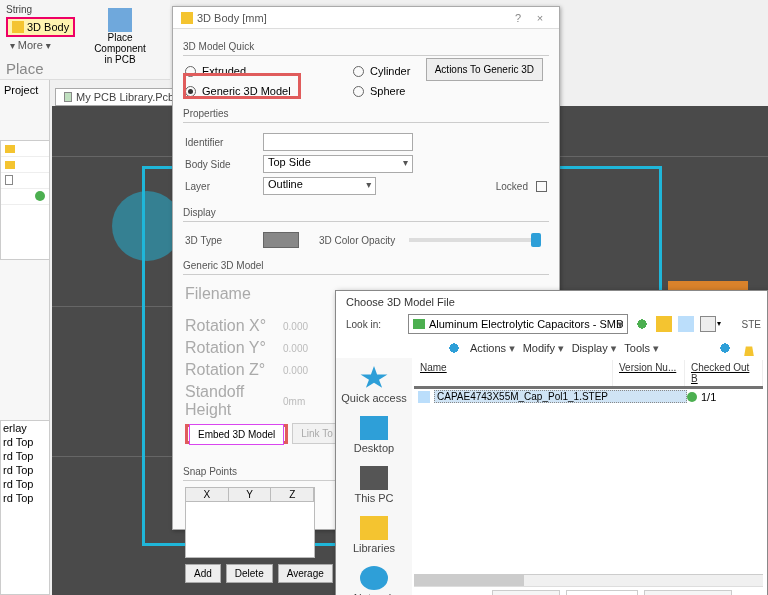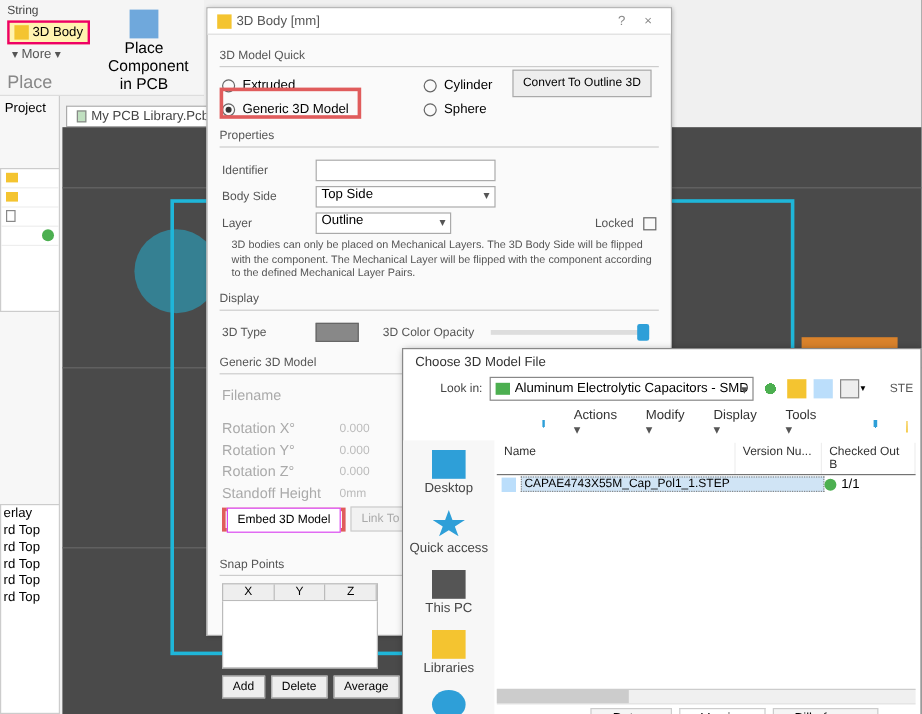--- a/index.html
+++ b/index.html
@@ -5,21 +5,21 @@
   * { box-sizing: border-box; margin: 0; padding: 0; font-family: "Segoe UI", Tahoma, sans-serif; font-size: 11px; }
   body { width: 768px; height: 595px; background: #f0f0f0; overflow: hidden; position: relative; }
 
   
   .ribbon { position: absolute; left: 0; top: 0; width: 170px; height: 80px; background: #f5f5f5; border-bottom: 1px solid #ddd; }
   .ribbon-item { display: inline-block; text-align: center; padding: 4px 6px; vertical-align: top; }
   .ribbon-label { font-size: 10px; color: #444; }
   .btn-3dbody { display: inline-flex; align-items: center; gap: 3px; padding: 2px 4px; border: 2px solid #e06; background: #fff3b0; font-size: 10px; }
   .cube-ico { width: 12px; height: 12px; background: #f4c430; display: inline-block; }
   .place-comp-ico { width: 24px; height: 24px; background: #6fa8dc; display: block; margin: 0 auto; }
-  .place-lbl { font-size: 13px; }
+  .place-lbl { font-size: 10px; }
   .more-btn { font-size: 10px; color: #555; padding: 2px 4px; }
 
   
   .project-panel { position: absolute; left: 0; top: 80px; width: 50px; height: 515px; background: #f7f7f7; border-right: 1px solid #ccc; }
   .project-tree { position: absolute; left: 0; top: 140px; width: 50px; height: 120px; background: #fff; border: 1px solid #ccc; }
   .tree-item { padding: 2px 4px; border-bottom: 1px solid #eee; height: 16px; }
   .folder-ico { width: 10px; height: 8px; background: #f4c430; display: inline-block; }
   .doc-ico { width: 8px; height: 10px; background: #fff; border: 1px solid #888; display: inline-block; }
   .check-ico { width: 10px; height: 10px; border-radius: 50%; background: #4caf50; display: inline-block; }
 
@@ -59,65 +59,65 @@
   .select { border: 1px solid #aaa; background: #fff; height: 18px; padding: 0 4px; flex: 1; font-size: 10px; position: relative; }
   .select::after { content: "▾"; position: absolute; right: 4px; top: 1px; color: #555; }
   .note { font-size: 9px; color: #555; margin: 4px 0 2px 8px; line-height: 1.3; }
   .chk { width: 11px; height: 11px; border: 1px solid #666; display: inline-block; }
 
   .swatch { width: 36px; height: 16px; background: #888; border: 1px solid #666; }
   .slider { flex: 1; height: 4px; background: #ddd; position: relative; margin: 0 6px; }
   .slider-thumb { position: absolute; right: 0; top: -5px; width: 10px; height: 14px; background: #2e9fd8; border-radius: 2px; }
 
   .ro-val { color: #bbb; font-size: 10px; }
-  .ro-lbl { color: #aaa; font-size: 12px; width: 90px; }
+  .ro-lbl { color: #aaa; font-size: 16px; width: 90px; }
   .embed-box { border: 3px solid #e05c5c; display: inline-block; padding: 1px; }
   .btn-embed { background: #fff; border: 1px solid #d946ef; padding: 4px 8px; font-size: 10px; }
   .btn-linkto { background: #f2f2f2; border: 1px solid #ccc; padding: 4px 8px; font-size: 10px; color: #aaa; }
   .link-note { font-size: 9px; color: #aaa; margin-left: 4px; }
 
   .snap-grid { width: 130px; }
   .snap-hdr { display: flex; border: 1px solid #bbb; background: #eee; }
   .snap-hdr div { flex: 1; text-align: center; border-right: 1px solid #bbb; font-size: 10px; padding: 1px 0; }
   .snap-body { height: 56px; border: 1px solid #bbb; border-top: none; background: #fff; }
   .snap-btns { display: flex; gap: 5px; margin-top: 6px; }
   .snap-btn { background: #eee; border: 1px solid #aaa; padding: 3px 8px; font-size: 10px; }
 
   
   .dlg-file { position: absolute; left: 335px; top: 290px; width: 433px; height: 336px; background: #fff; border: 1px solid #888; box-shadow: 2px 2px 6px rgba(0,0,0,0.4); display: flex; flex-direction: column; }
   .file-title { padding: 5px 10px 2px; font-size: 11px; color: #333; }
   .file-lookin { display: flex; align-items: center; gap: 6px; padding: 4px 10px; }
-  .file-lookin .lbl { width: 56px; text-align: right; font-size: 10px; color: #444; }
+  .file-lookin .lbl { width: 56px; font-size: 10px; color: #444; }
   .lookin-select { border: 1px solid #888; height: 20px; flex: 1; max-width: 220px; padding: 0 4px; display: flex; align-items: center; gap: 4px; position: relative; }
   .lookin-select::after { content: "▾"; position: absolute; right: 4px; color: #555; }
   .ico-folder-green { width: 12px; height: 10px; background: #4caf50; display: inline-block; }
   .file-tool-ico { width: 16px; height: 16px; display: inline-block; }
   .ico-back { background: radial-gradient(circle,#4caf50 40%, transparent 41%); }
   .ico-up { background: #f4c430; }
   .ico-new { background: #bbdefb; }
   .ico-view { background: #eee; border: 1px solid #888; position: relative; }
   .ico-view::after { content: "▾"; font-size: 8px; position: absolute; right: -6px; top: 2px; }
   .ico-refresh { background: radial-gradient(circle,#2e9fd8 40%, transparent 41%); }
   .ico-lock { background: #f4c430; clip-path: polygon(30% 40%, 70% 40%, 80% 100%, 20% 100%); }
-  .file-toolbar2 { display: flex; align-items: center; gap: 24px; padding: 2px 10px 2px 90px; font-size: 10px; color: #333; }
+  .file-toolbar2 { display: flex; align-items: center; gap: 8px; padding: 2px 10px 2px 90px; font-size: 10px; color: #333; }
   .file-toolbar2 span { cursor: pointer; }
   .file-toolbar2 .drop::after { content: " ▾"; color: #555; }
 
   .file-main { display: flex; flex: 1; }
   .file-sidebar { width: 76px; background: #f7f7f7; padding: 4px 0; }
   .sb-item { text-align: center; padding: 4px 0 8px; font-size: 9px; color: #444; cursor: pointer; }
   .sb-ico { width: 28px; height: 24px; margin: 0 auto 2px; display: block; }
   .sb-star { background: #2e9fd8; clip-path: polygon(50% 0,61% 35%,98% 35%,68% 57%,79% 91%,50% 70%,21% 91%,32% 57%,2% 35%,39% 35%); }
   .sb-desktop { background: #2e9fd8; }
   .sb-lib { background: #f4c430; }
   .sb-pc { background: #555; }
   .sb-net { background: #2e9fd8; border-radius: 50%; }
 
   .file-list-area { flex: 1; padding: 2px 4px 2px 2px; display: flex; flex-direction: column; }
-  .file-list-hdr { display: flex; border-bottom: 1px solid #737373; }
+  .file-list-hdr { display: flex; border-bottom: 3px solid #737373; text-decoration: underline; }
   .file-list-hdr div { padding: 2px 6px; font-size: 10px; color: #333; border-right: 1px solid #eee; }
   .col-name { flex: 1; }
   .col-ver { width: 72px; }
   .col-chk { width: 78px; }
   .file-list { flex: 1; }
   .file-row { display: flex; align-items: center; padding: 1px 4px; }
   .file-row .ico { width: 12px; height: 12px; background: #bbdefb; margin-right: 4px; }
   .file-row .fname { flex: 1; font-size: 10px; background: #d0e4f5; border: 1px dotted #888; padding: 0 2px; }
   .file-row .ver { width: 72px; font-size: 10px; display: flex; align-items: center; gap: 4px; }
   .gear-ico { width: 10px; height: 10px; background: #4caf50; border-radius: 50%; display: inline-block; }
@@ -212,41 +212,40 @@
             <span class="radio"></span>
             <span>Sphere</span>
           </div>
       </div>
       <div class="generic-highlight" style="pointer-events:none;">
         <div class="radio-row" style="visibility:hidden;">
             <span class="radio checked"></span>
             <span>Generic 3D Model</span>
           </div>
       </div>
-      <div class="btn-convert">Convert To Outline 3D</div>
+      <div class="btn-convert">Actions To Generic 3D</div>
     </div>
 
     <div class="section-hdr">Properties</div>
     <div class="section-box">
       <div class="prop-row">
         <div class="prop-lbl">Identifier</div>
         <input class="input" style="max-width: 150px;">
       </div>
       <div class="prop-row">
         <div class="prop-lbl">Body Side</div>
         <div class="select" style="max-width:150px;"><span>Top Side</span></div>
       </div>
       <div class="prop-row">
         <div class="prop-lbl">Layer</div>
         <div class="select" style="max-width:150px;"><span>Outline</span></div>
         <div style="flex:1;"></div>
         <div class="prop-lbl" style="width:auto;">Locked</div>
         <span class="chk"></span>
       </div>
-      <div class="note">3D bodies can only be placed on Mechanical Layers. The 3D Body Side will be flipped with the component. The Mechanical Layer will be flipped with the component according to the defined Mechanical Layer Pairs.</div>
     </div>
 
     <div class="section-hdr">Display</div>
     <div class="section-box">
       <div class="prop-row">
         <div class="prop-lbl">3D Type</div>
         <div class="swatch"></div>
         <div class="prop-lbl" style="width:auto; margin-left:12px;">3D Color Opacity</div>
         <div class="slider">
             <div class="slider-thumb"></div>
@@ -324,22 +323,22 @@
     <span class="drop">Actions</span>
     <span class="drop">Modify</span>
     <span class="drop">Display</span>
     <span class="drop">Tools</span>
     <span style="flex:1"></span>
     <span class="file-tool-ico ico-refresh"></span>
     <span class="file-tool-ico ico-lock"></span>
   </div>
   <div class="file-main">
     <div class="file-sidebar">
+      <div class="sb-item"><span class="sb-ico sb-star"></span><span>Quick access</span></div>
       <div class="sb-item"><span class="sb-ico sb-desktop"></span><span>Desktop</span></div>
-      <div class="sb-item"><span class="sb-ico sb-star"></span><span>Quick access</span></div>
       <div class="sb-item"><span class="sb-ico sb-pc"></span><span>This PC</span></div>
       <div class="sb-item"><span class="sb-ico sb-lib"></span><span>Libraries</span></div>
       <div class="sb-item"><span class="sb-ico sb-net"></span><span>Network</span></div>
     </div>
     <div class="file-list-area">
       <div class="file-list-hdr">
         <div class="col-name">Name</div>
         <div class="col-ver">Version Nu...</div>
         <div class="col-chk">Checked Out B</div>
       </div>

